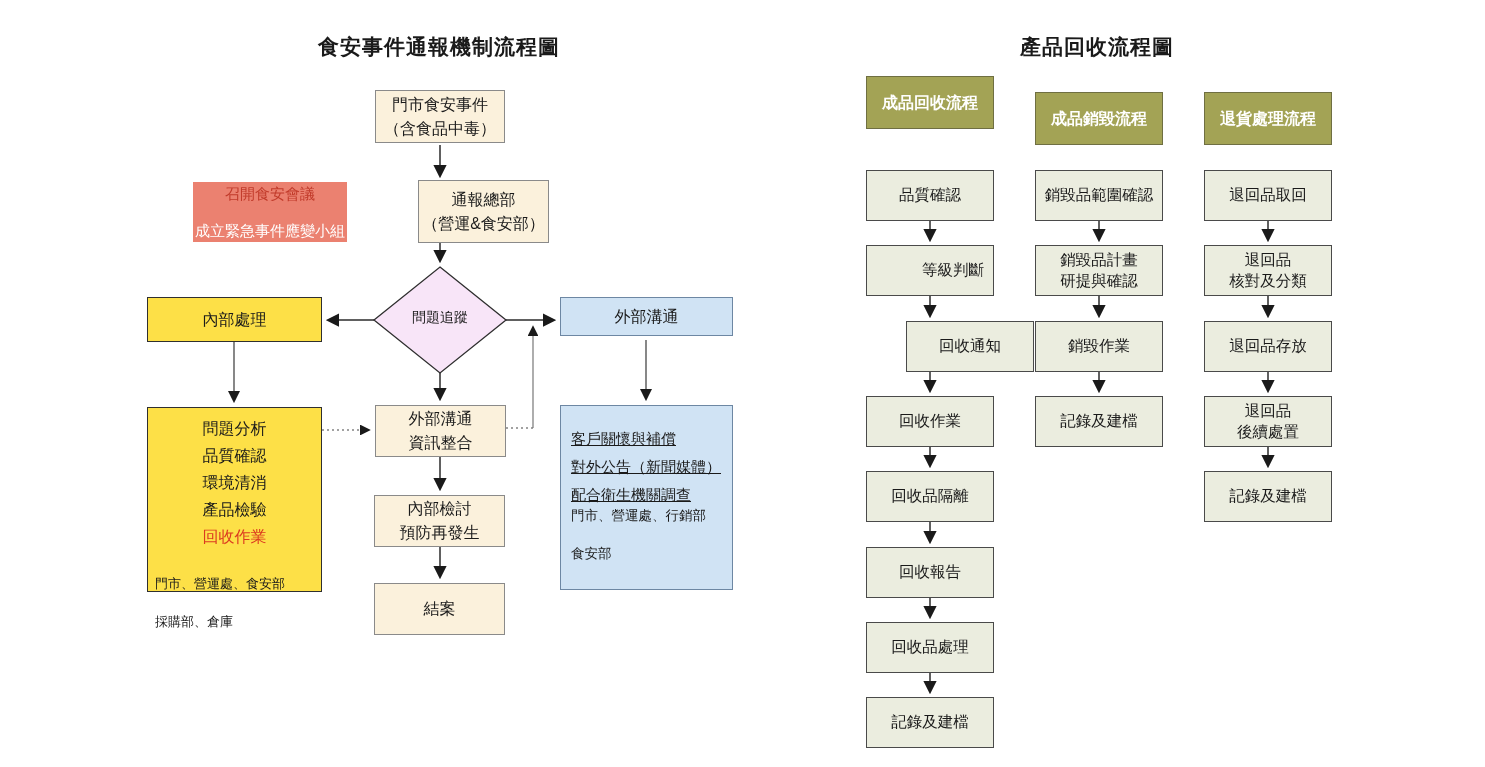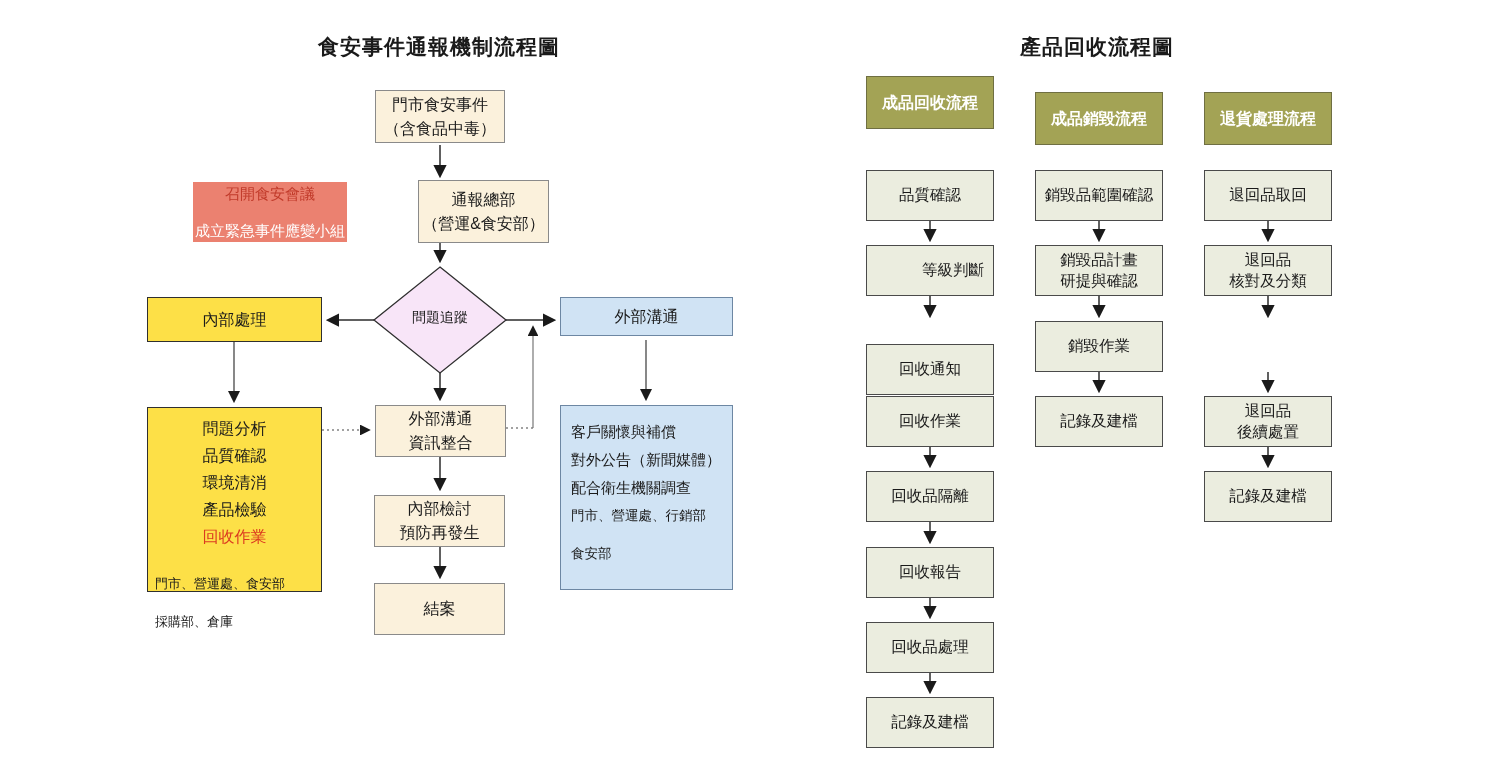--- a/index.html
+++ b/index.html
@@ -45,21 +45,22 @@
     margin-top:5px;
     align-self:flex-start;
     text-align:left;
     padding-left:7px;
     font-size:13px;line-height:19px;
   }
   .bluedetail{
     justify-content:flex-start;
     align-items:flex-start;
     text-align:left;
-    padding:12px 0 0 10px;
+    padding:19px 0 0 10px;
+    text-decoration:underline;
   }
   .bluedetail .item{font-size:15px;line-height:28px;}
   .bluedetail .depts{
     position:absolute;left:10px;bottom:7px;
     font-size:13.5px;line-height:19px;text-align:left;
   }
   .rhead{
     background:#A3A355;border:1px solid #6f6f42;
     color:#ffffff;font-weight:bold;font-size:16px;
     width:128px;height:53px;
@@ -174,33 +175,34 @@
   </div>
 
   <div class="title" style="left:947px;top:33px;width:300px;">產品回收流程圖</div>
 
   <div class="box rhead" style="left:866px;top:76px;">成品回收流程</div>
   <div class="box rhead" style="left:1035px;top:92px;">成品銷毀流程</div>
   <div class="box rhead" style="left:1204px;top:92px;">退貨處理流程</div>
 
   <div class="box rbox" style="left:866px;top:170px;">品質確認</div>
   <div class="box rbox" style="left:866px;top:245px;padding-left:46px;">等級判斷</div>
-  <div class="box rbox" style="left:866px;top:321px;margin-top:23px;">回收通知</div>
+  <div class="box rbox" style="left:906px;top:321px;">回收通知</div>
   <div class="box rbox" style="left:866px;top:396px;">回收作業</div>
   <div class="box rbox" style="left:866px;top:471px;">回收品隔離</div>
   <div class="box rbox" style="left:866px;top:547px;">回收報告</div>
   <div class="box rbox" style="left:866px;top:622px;">回收品處理</div>
   <div class="box rbox" style="left:866px;top:697px;">記錄及建檔</div>
 
   <div class="box rbox" style="left:1035px;top:245px;">銷毀品計畫
 研提與確認</div>
   <div class="box rbox" style="left:1035px;top:170px;">銷毀品範圍確認</div>
   <div class="box rbox" style="left:1035px;top:321px;">銷毀作業</div>
   <div class="box rbox" style="left:1035px;top:396px;">記錄及建檔</div>
 
   <div class="box rbox" style="left:1204px;top:170px;">退回品取回</div>
   <div class="box rbox" style="left:1204px;top:245px;">退回品
 核對及分類</div>
+  <div class="box rbox" style="left:1204px;top:321px;">退回品存放</div>
   <div class="box rbox" style="left:1204px;top:396px;">退回品
 後續處置</div>
   <div class="box rbox" style="left:1204px;top:471px;">記錄及建檔</div>
 
 </div>
 
 </body></html>

